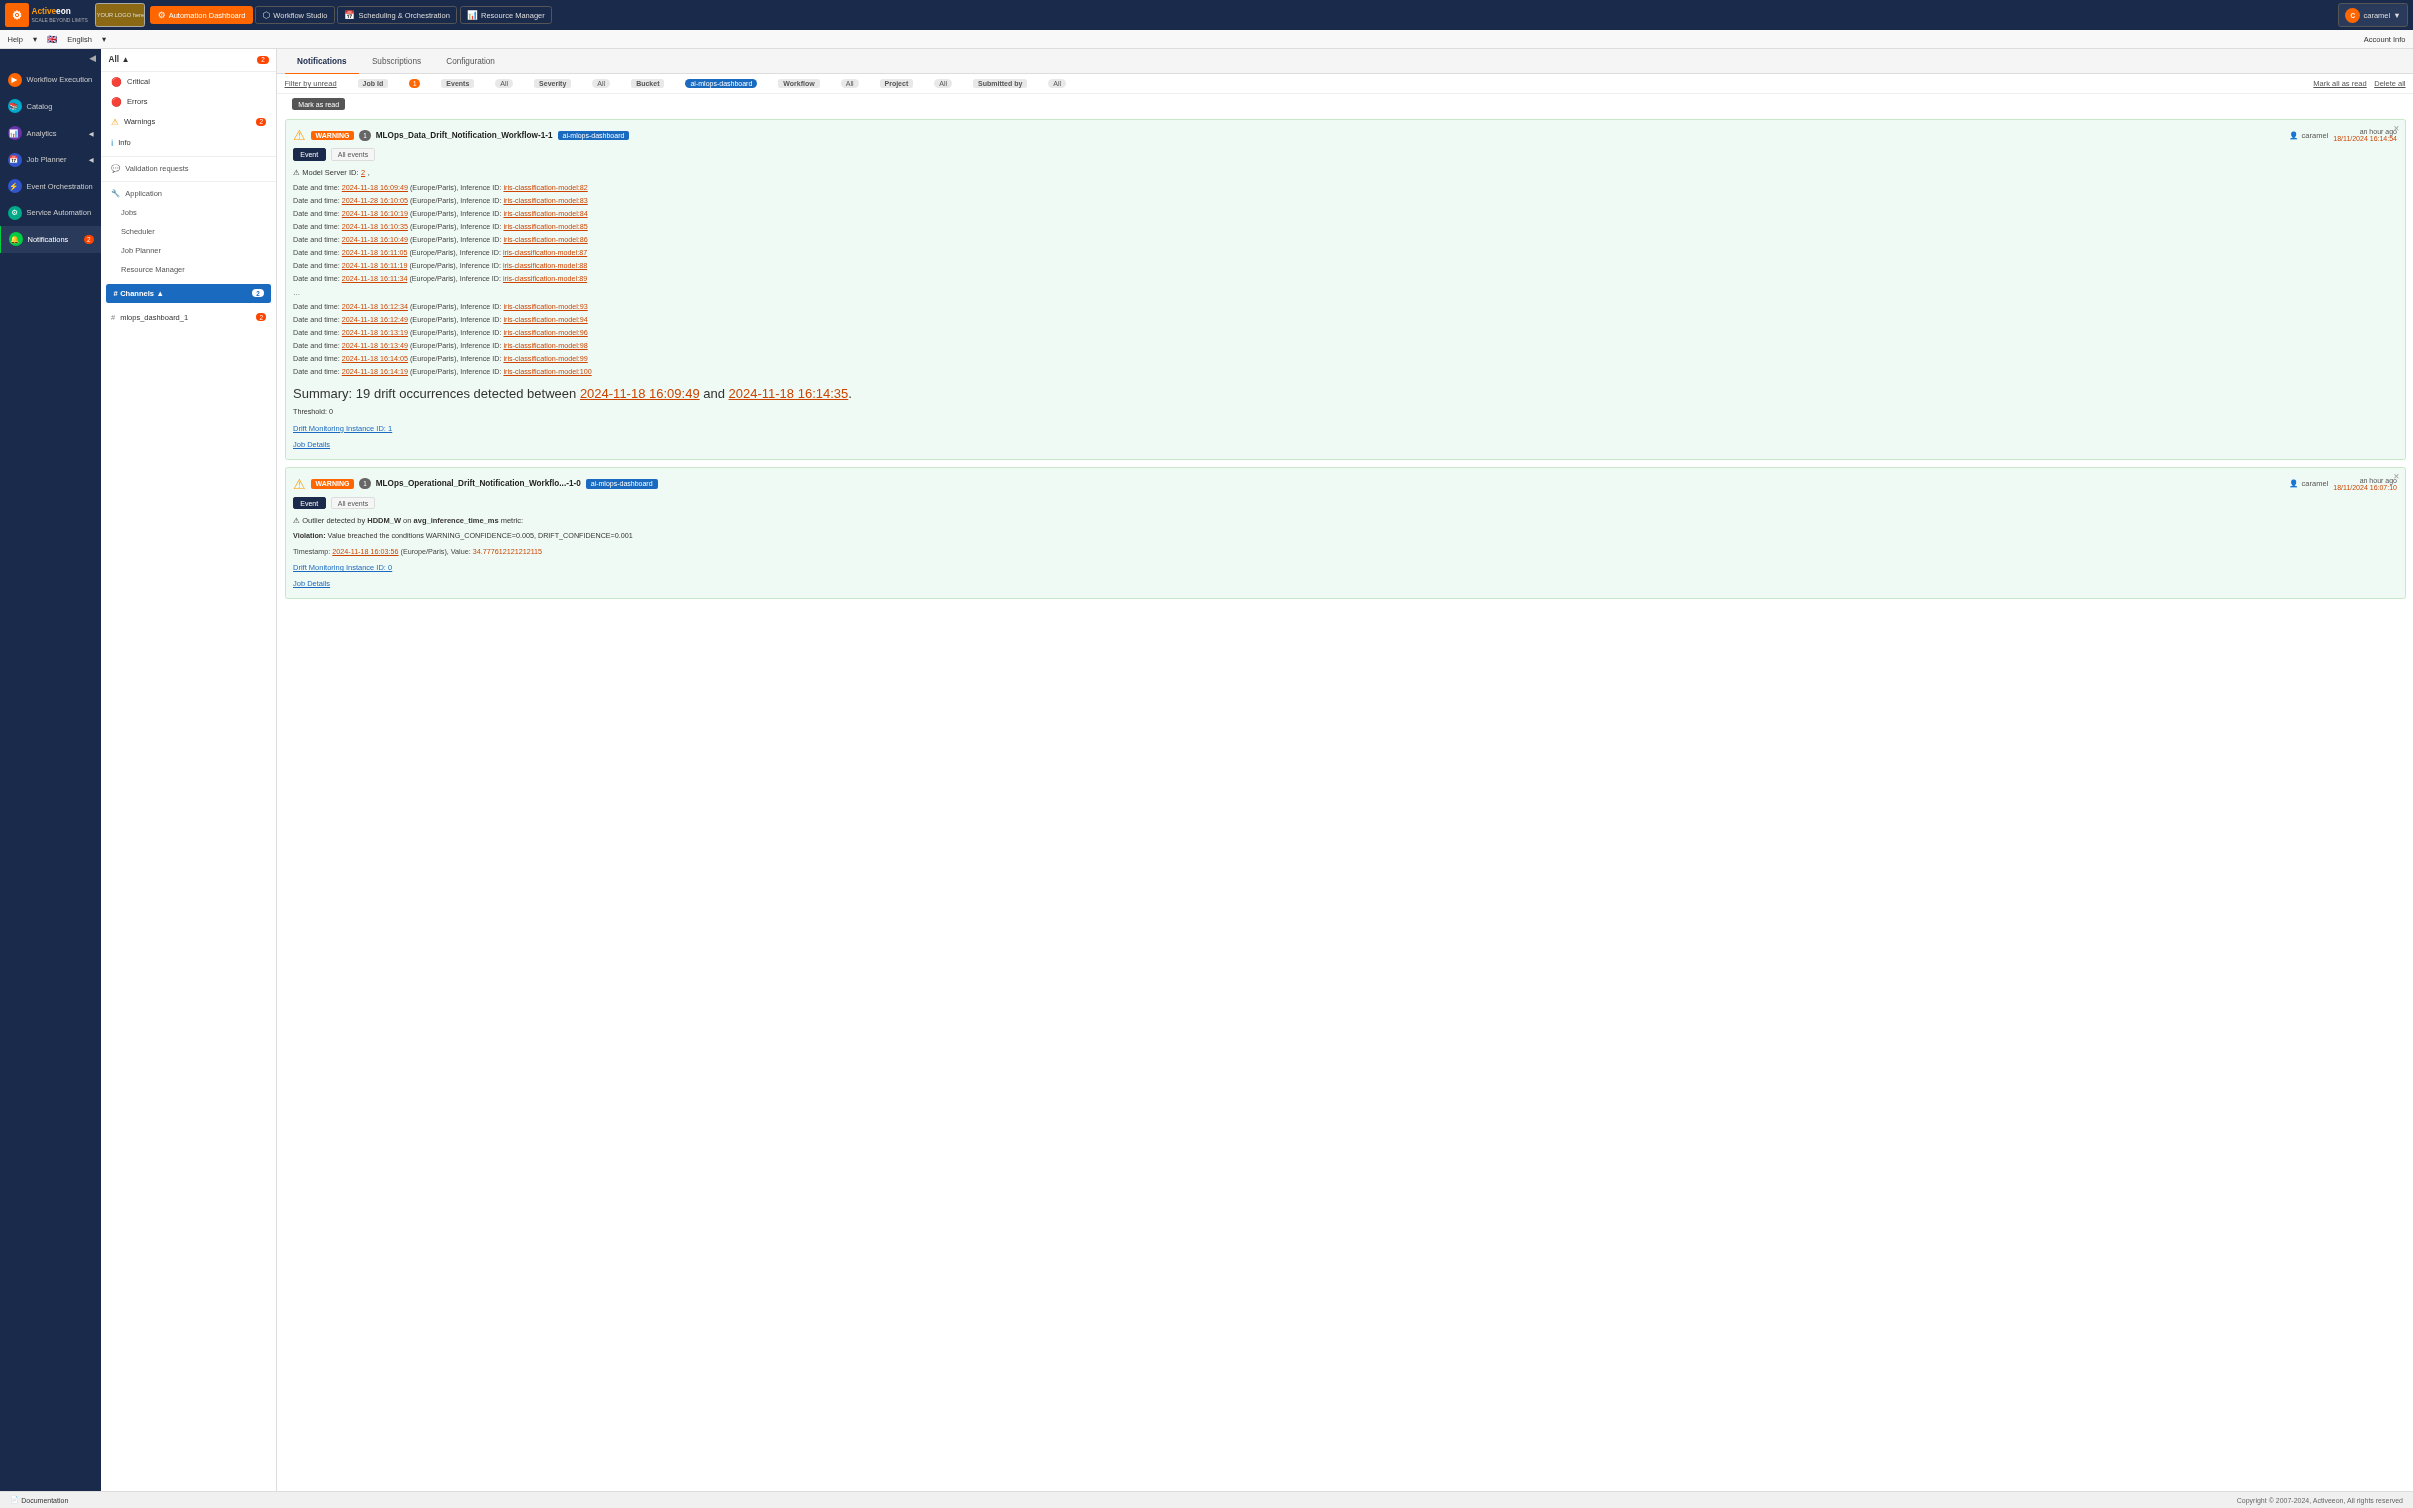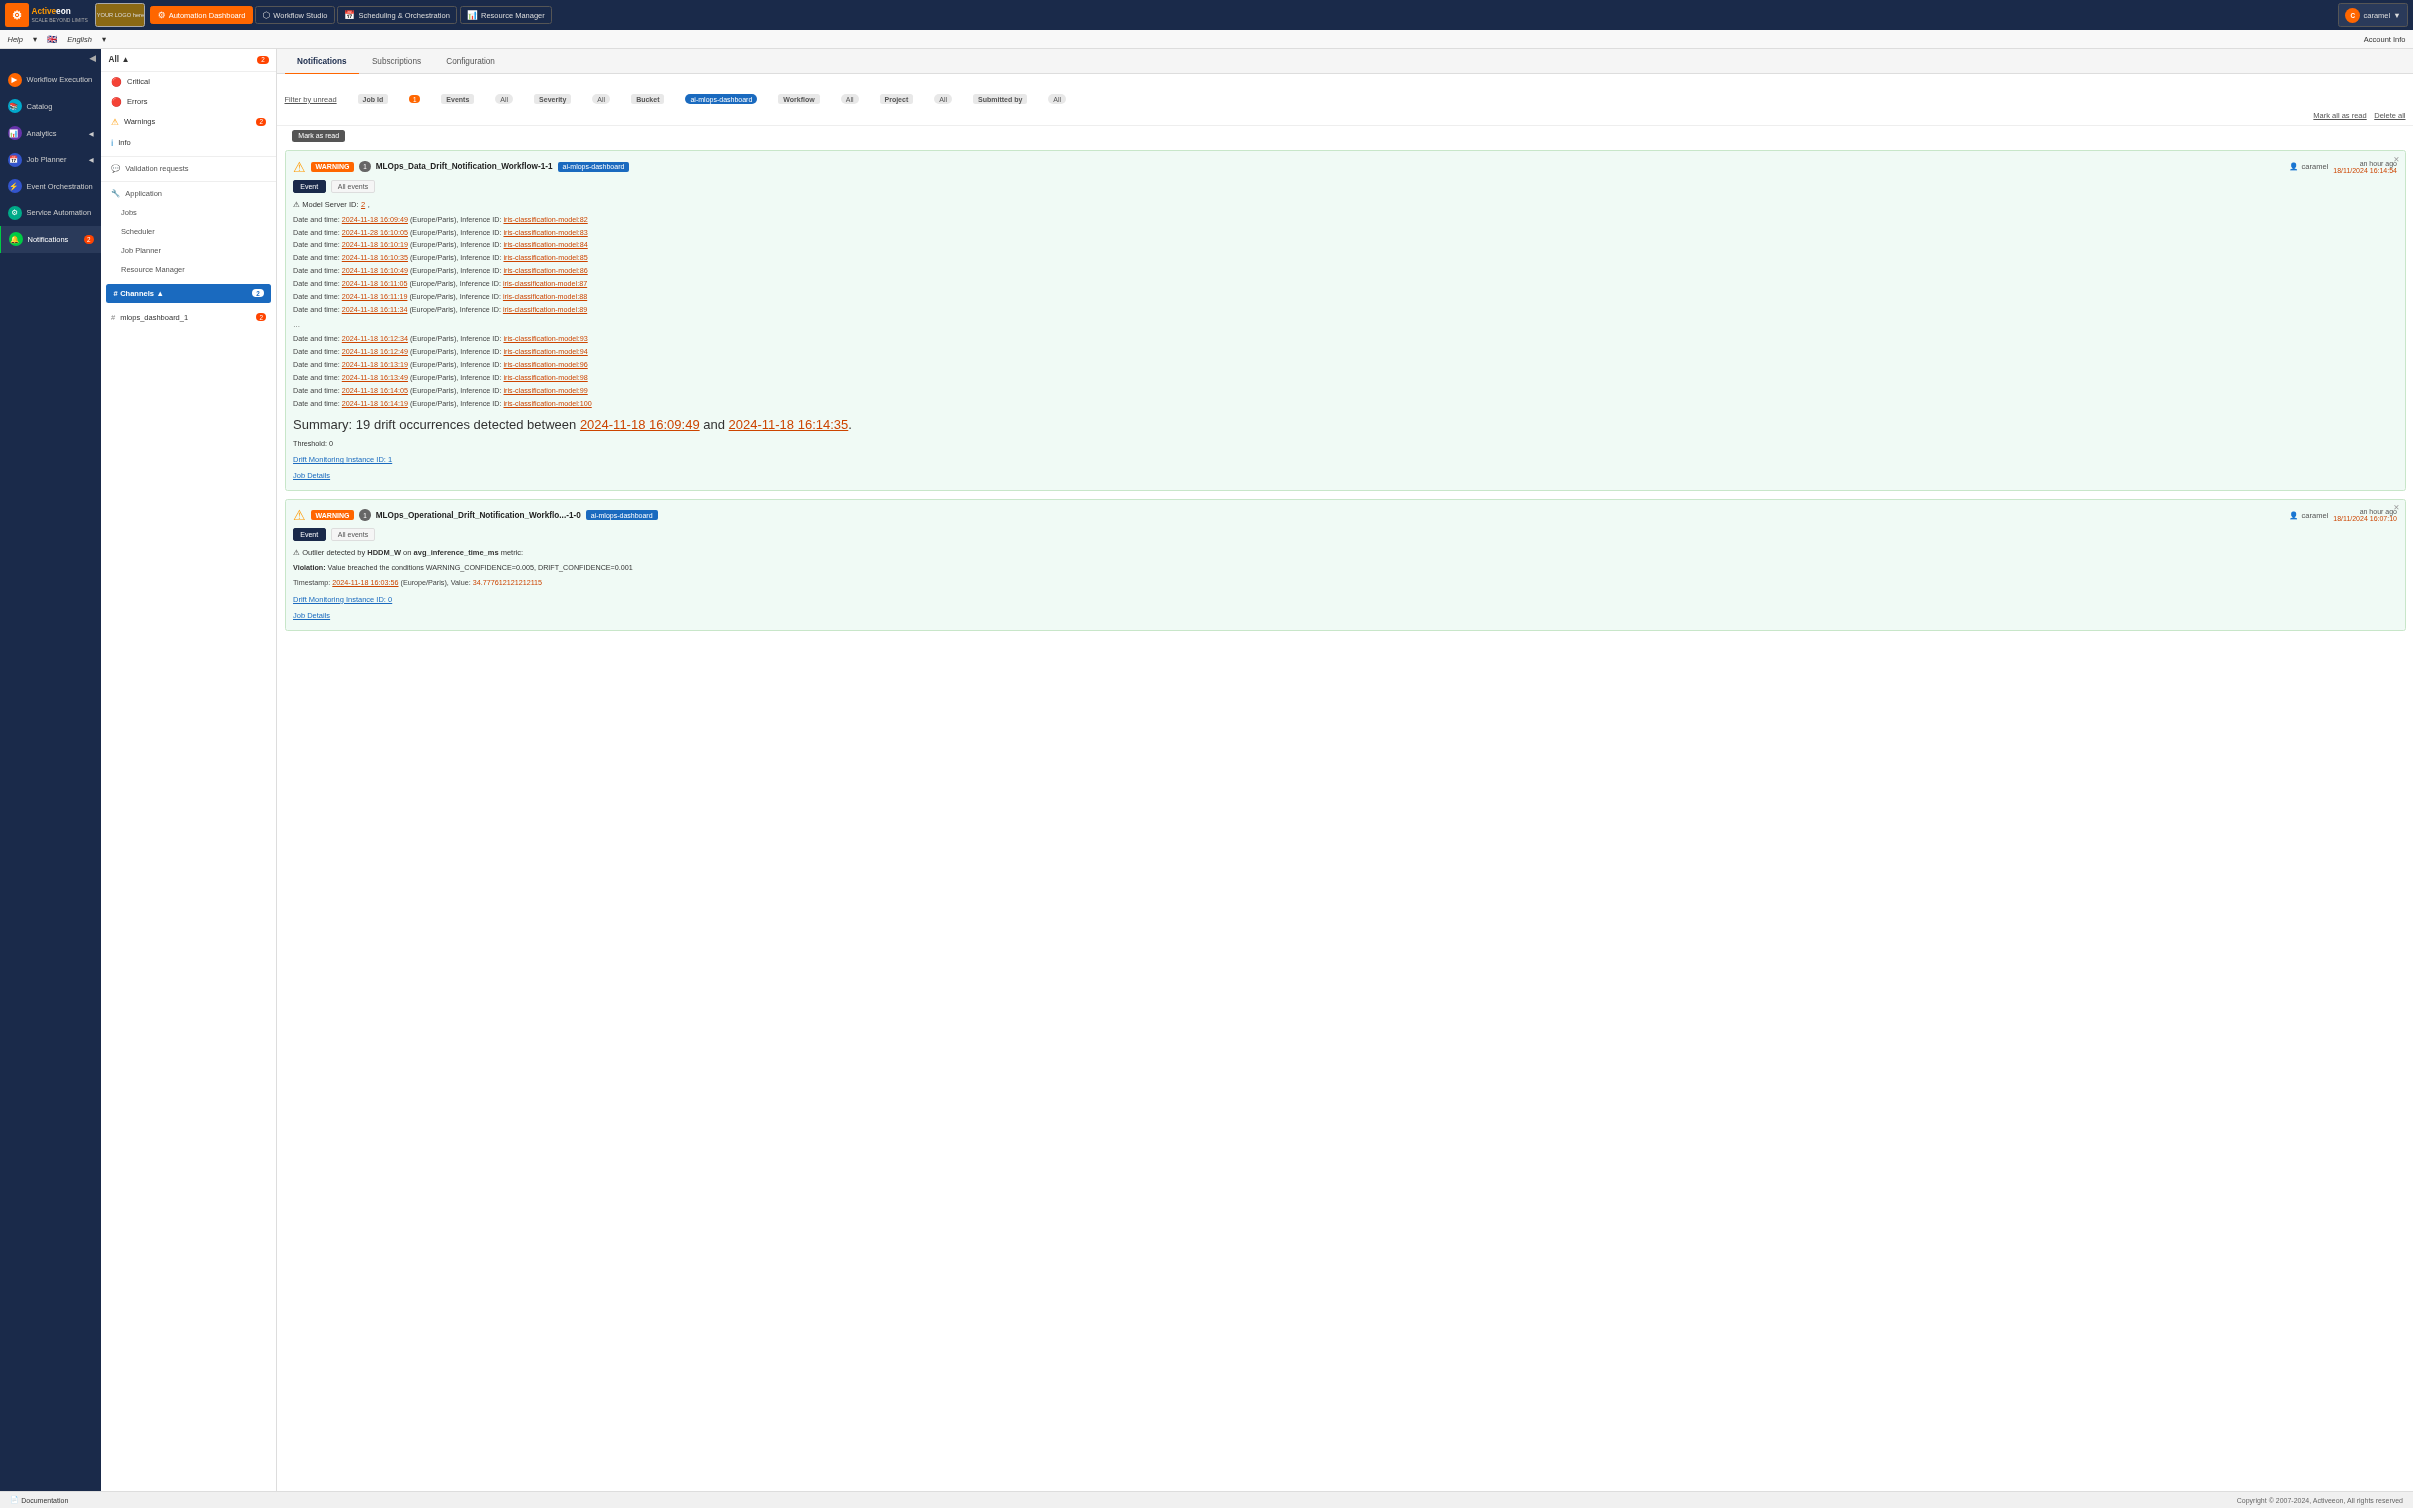--- a/index.html
+++ b/index.html
@@ -99,21 +99,21 @@
     .help-bar {
       background: #f8f8f8;
       border-bottom: 0.6px solid #ddd;
       display: flex;
       align-items: center;
       height: 19px;
       padding: 0 7.5px;
       gap: 10px;
       flex-shrink: 0;
     }
-    .help-bar a { color: #333; font-size: 7.5px; cursor: pointer; text-decoration: none; font-style: italic; }
+    .help-bar a { color: #333; font-size: 7.5px; cursor: pointer; text-decoration: none; }
     .help-bar .account-info { margin-left: auto; font-size: 7.5px; color: #333; cursor: pointer; }
 
     
     .main-area {
       display: flex;
       flex: 1;
       overflow: hidden;
     }
 
     
@@ -220,21 +220,21 @@
       font-size: 7px;
       cursor: pointer;
       display: flex;
       align-items: center;
       gap: 1.9px;
     }
     .filter-chip.label { background: #e8e8e8; color: #555; font-weight: bold; border-radius: 2.5px; }
     .filter-chip.count { background: #ff6600; color: white; border-radius: 6.3px; font-size: 6.3px; padding: 0.6px 3.8px; }
     .filter-chip.blue-fill { background: #1a6abf; color: white; }
     .filter-chip.outline { background: #e8e8e8; color: #555; }
-    .filter-actions { margin-left: auto; display: flex; gap: 7.5px; margin-top: 32px; }
+    .filter-actions { margin-left: auto; display: flex; gap: 7.5px; }
     .filter-actions a { color: #555; font-size: 7.5px; cursor: pointer; text-decoration: underline; }
 
     
     .mark-read-tooltip {
       background: #555;
       color: white;
       padding: 2.5px 6.3px;
       border-radius: 2.5px;
       font-size: 7px;
       margin: 2.5px 7.5px;

